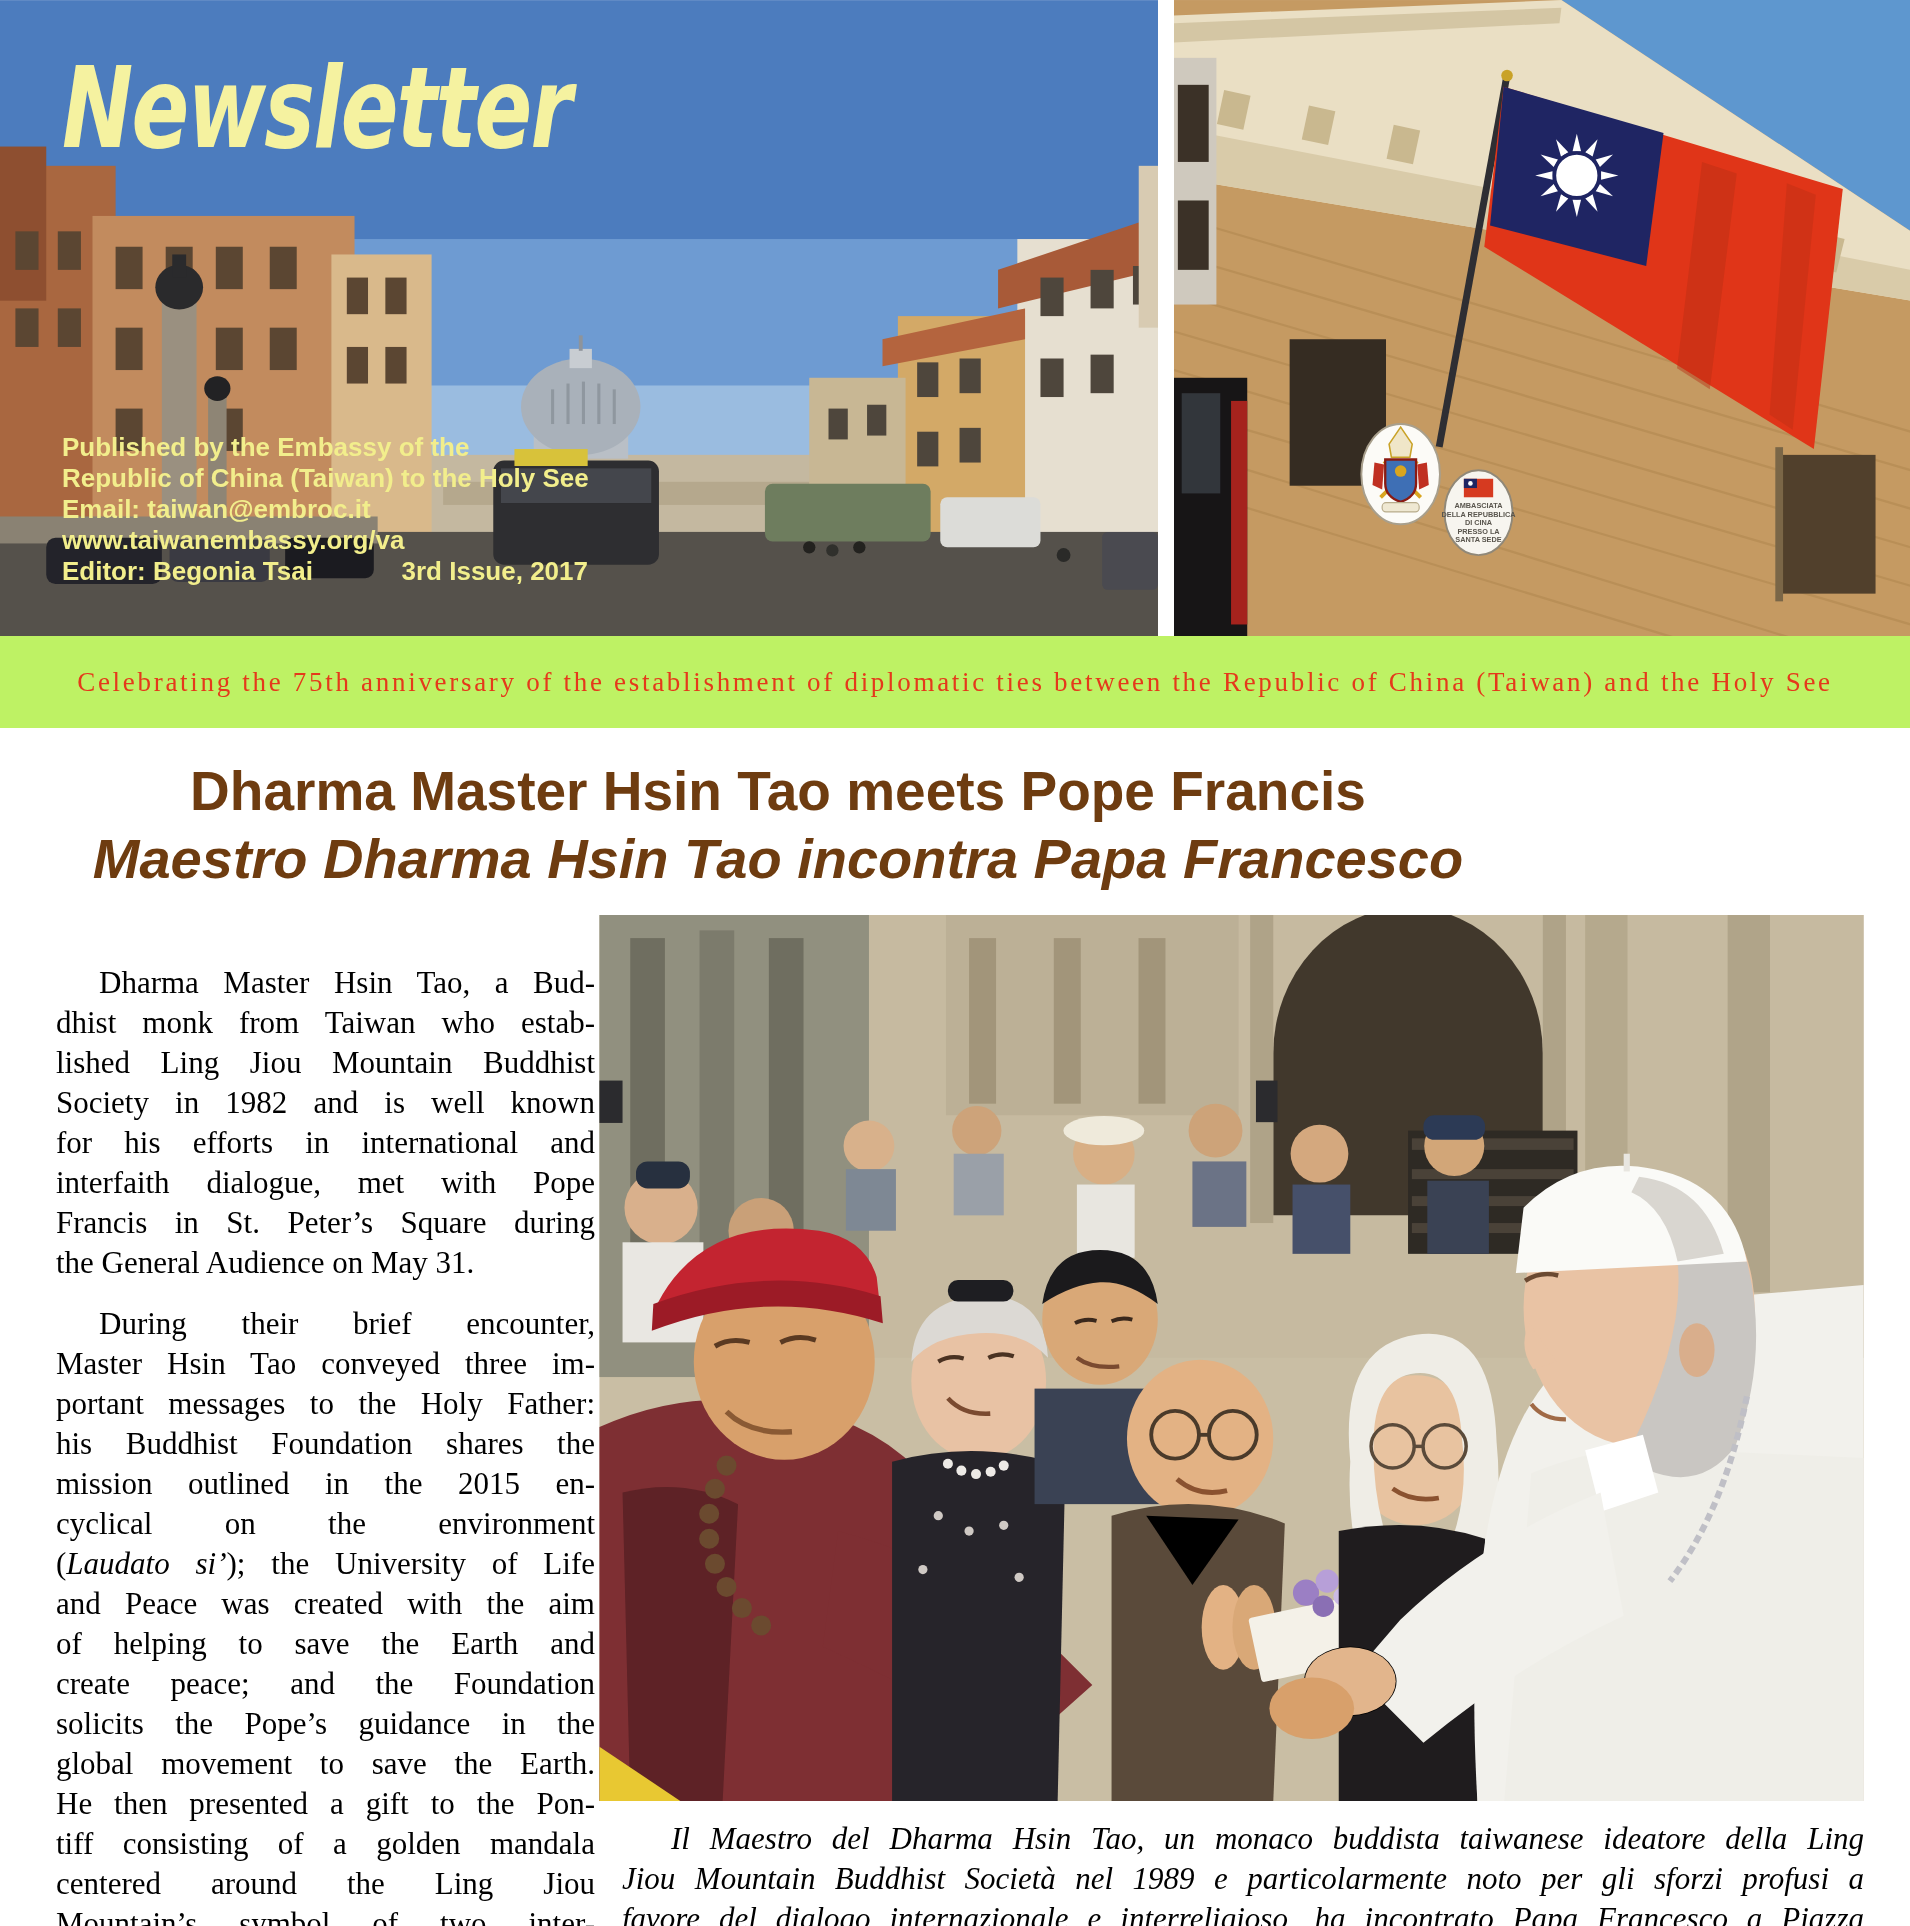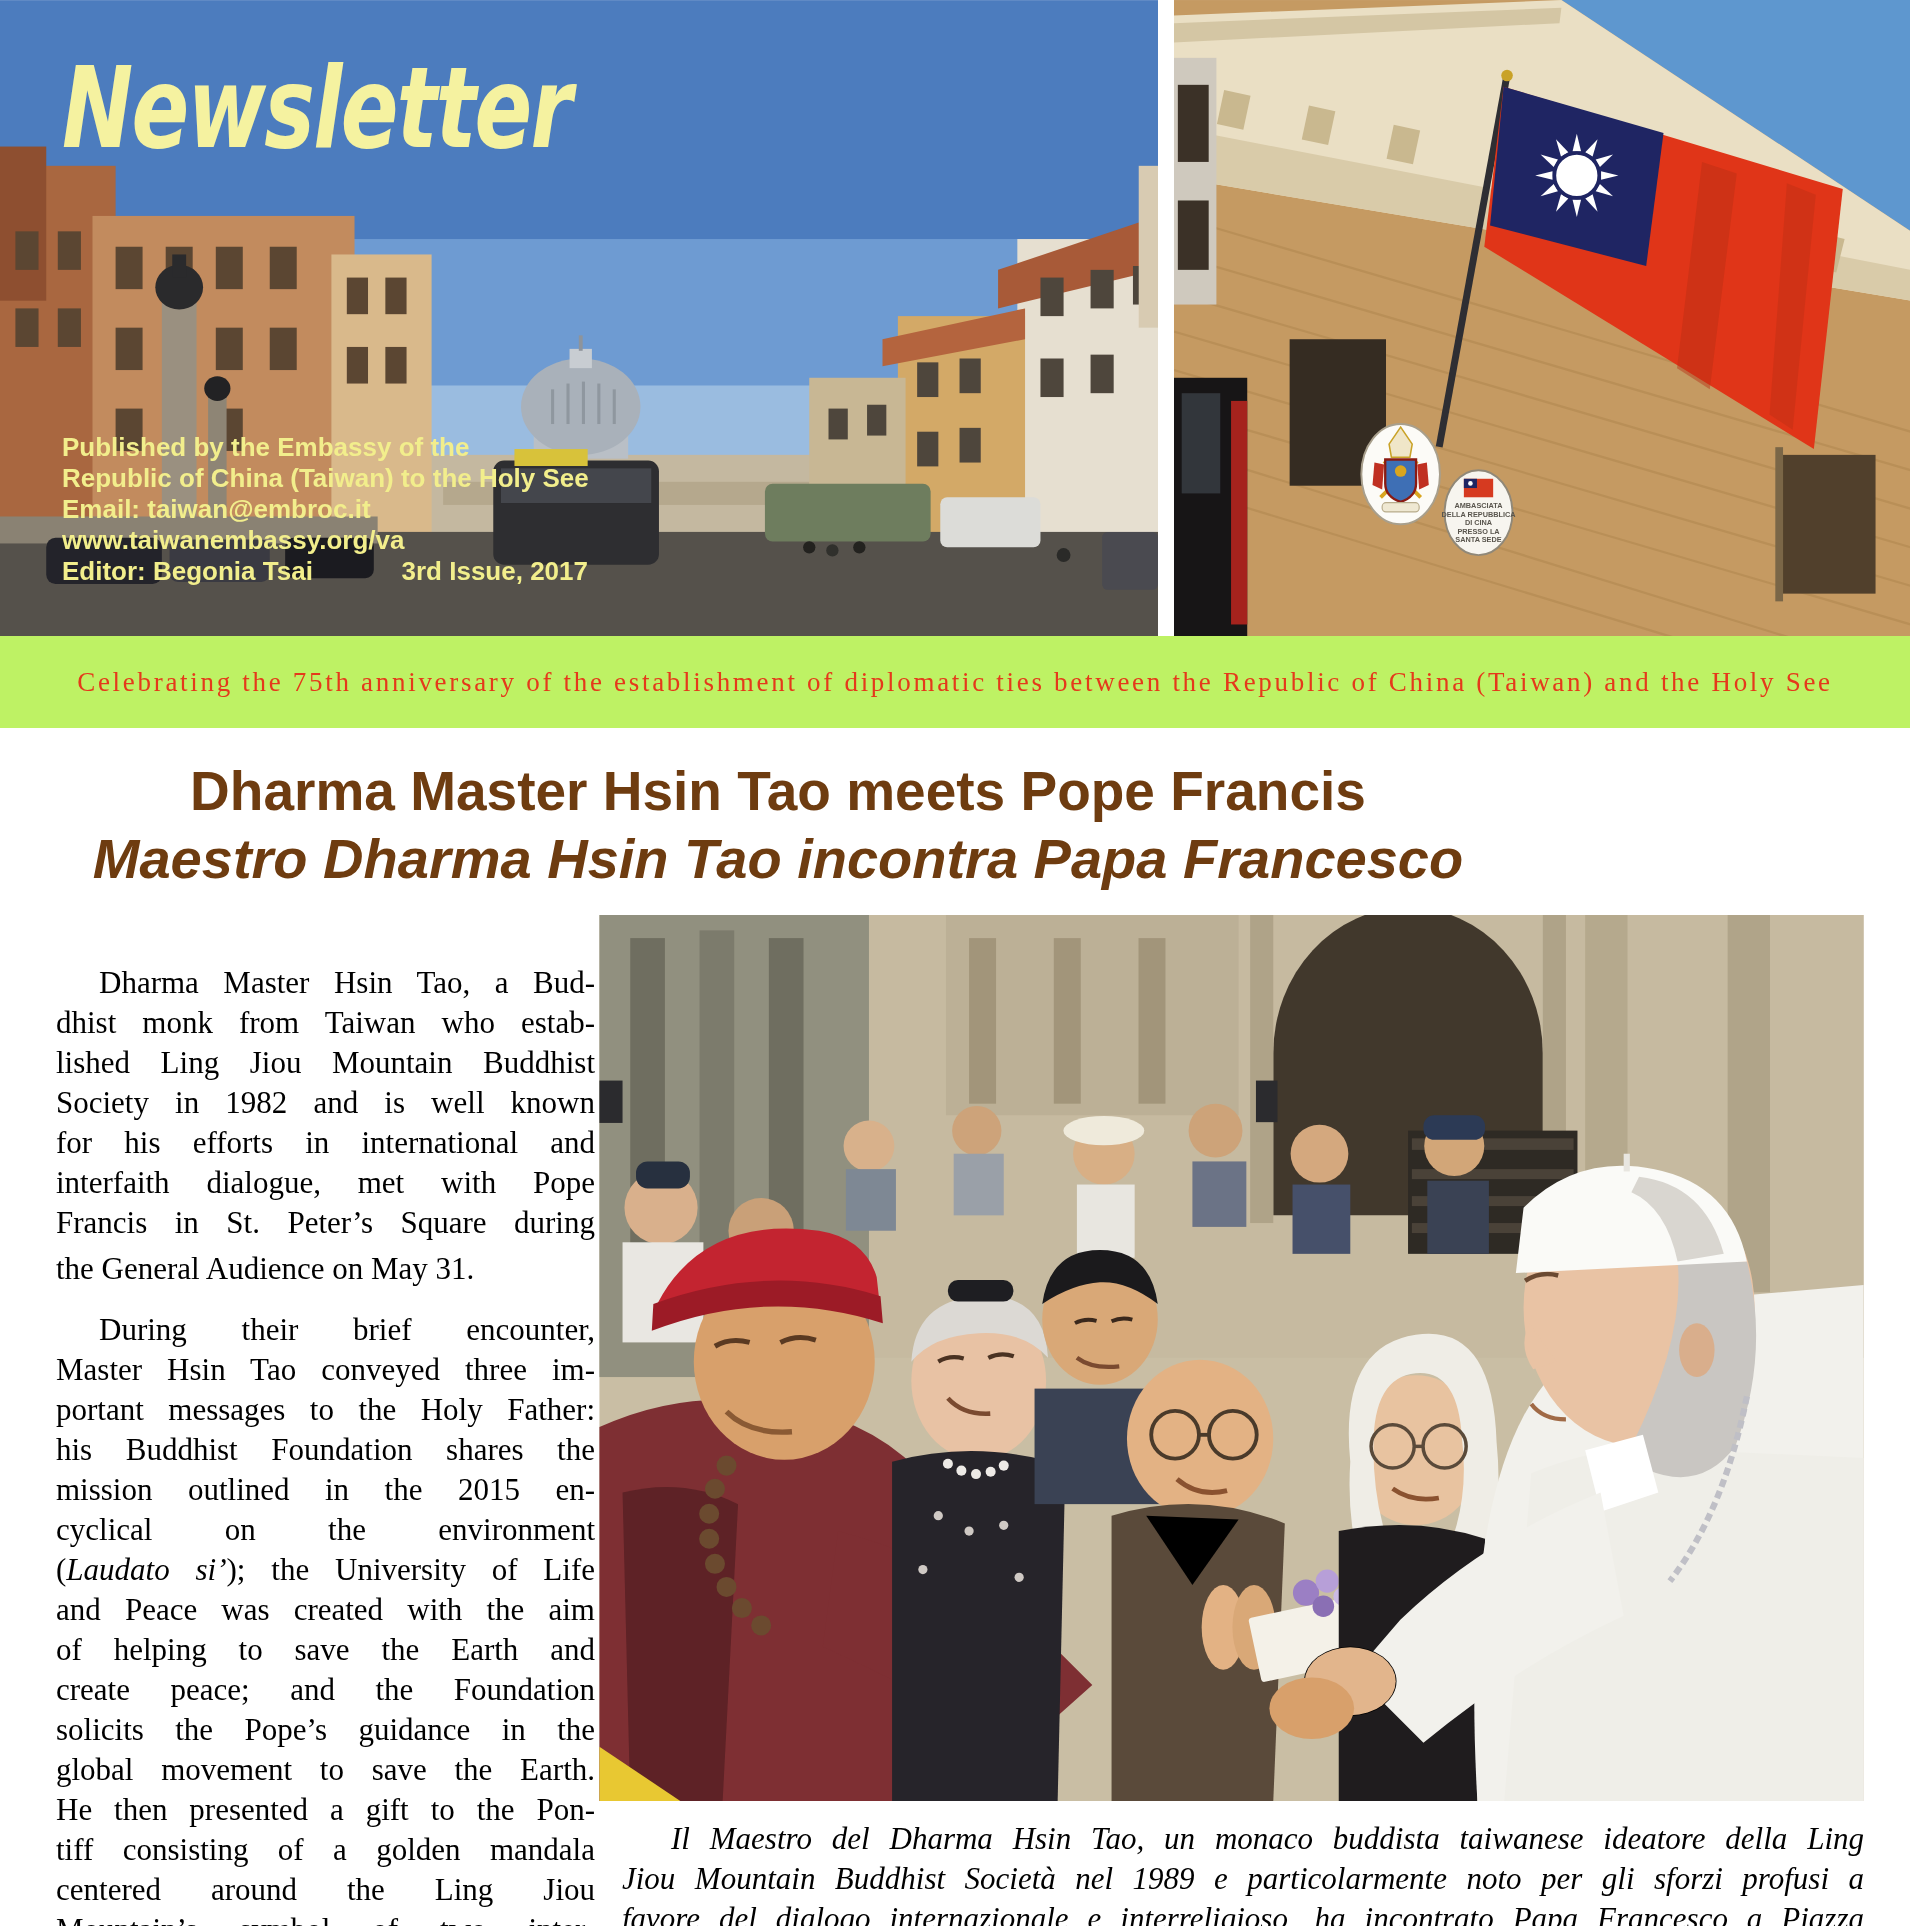--- a/index.html
+++ b/index.html
@@ -40,21 +40,21 @@
   #headline-it{top:829px;font-size:56px;line-height:59px;font-style:italic;}
 
   
   .article{position:absolute;color:#000;}
   #english-article{left:56px;top:963px;width:539px;
     font-size:31px;line-height:40px;}
   #italian-article{left:622px;top:1819px;width:1242px;
     font-size:31px;line-height:40px;font-style:italic;}
   .para.gap{margin-top:21px;}
   .ln{text-align:justify;text-align-last:justify;overflow:visible;}
-  .ln.last{text-align-last:left;margin-top:6px;}
+  .ln.last{text-align-last:left;}
   #english-article .ln.first{text-indent:43px;}
   #italian-article .ln.first{text-indent:49px;}
 
   
   #main-photo{left:599px;top:915px;}
 </style>
 </head>
 <body>
 
 <div id="page">

